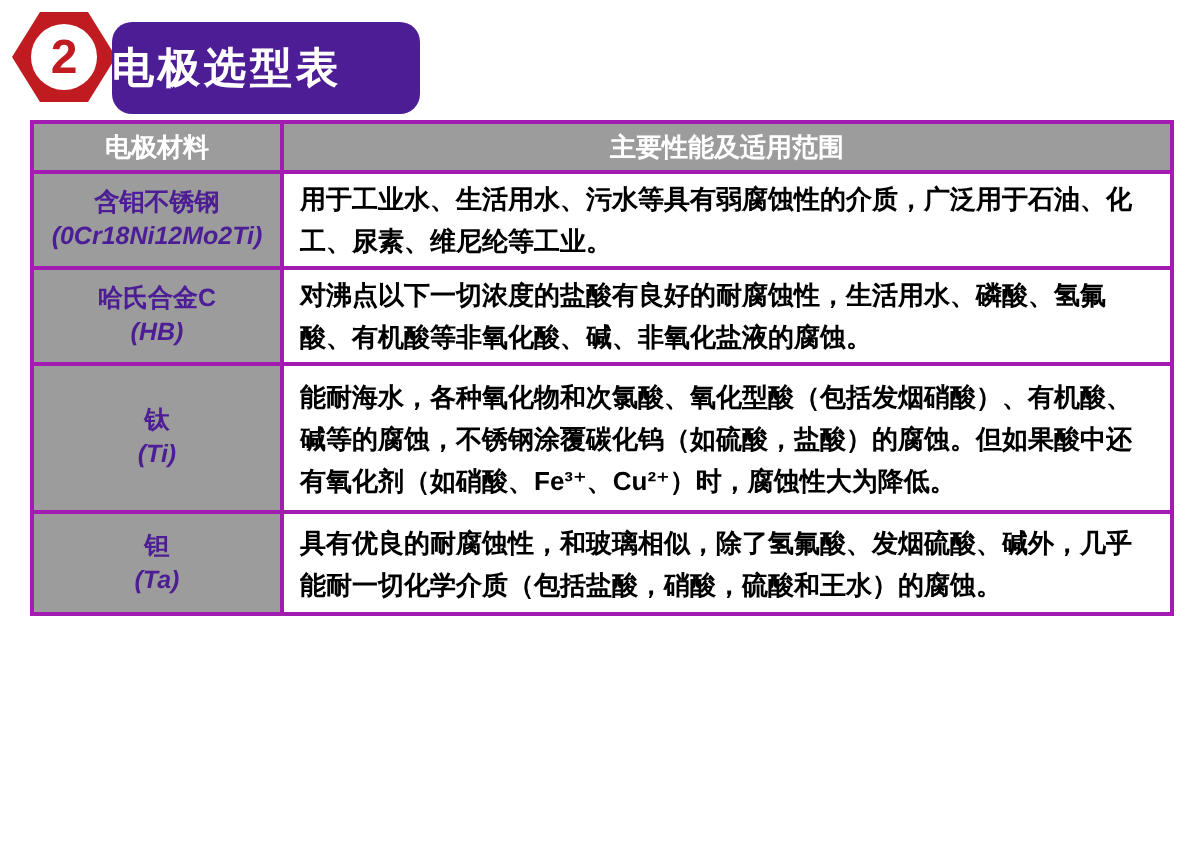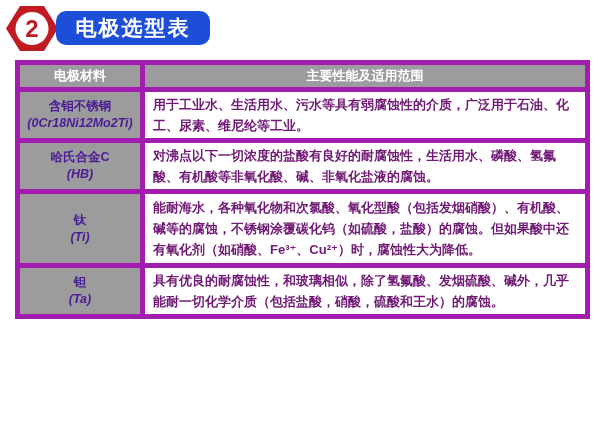--- a/index.html
+++ b/index.html
@@ -4,46 +4,46 @@
 <style>
   html,body{margin:0;padding:0;}
   body{
     width:600px;height:431px;background:#ffffff;position:relative;
     font-family:"Liberation Sans","DejaVu Sans",sans-serif;overflow:hidden;
   }
   
   .header-area{position:absolute;left:0;top:0;width:600px;height:58px;}
   .badge{position:absolute;left:5px;top:5px;width:54px;height:47px;}
   .banner{
-    position:absolute;left:56px;top:11px;width:154px;height:34px;
-    background:#1d4ed8;border-radius:10px;
-    display:flex;align-items:center;justify-content:center;
+    position:absolute;left:56px;top:11px;width:154px;height:46px;
+    background:#4c1d95;border-radius:10px;
+    display:flex;align-items:center;
     color:#ffffff;font-weight:bold;font-size:21px;letter-spacing:2px;
   }
   
   table.selection-table{
     position:absolute;left:15px;top:60px;width:570px;
     border-collapse:collapse;table-layout:fixed;
     border:2px solid #2e2e2e;
   }
   .selection-table td,.selection-table th{
-    border:5px solid #a21caf;vertical-align:middle;box-sizing:border-box;
+    border:2px solid #a21caf;vertical-align:middle;box-sizing:border-box;
   }
   .col-material{width:125px;}
   .col-desc{width:445px;}
   th.hdr{
     background:#9c9c9c;color:#ffffff;font-weight:bold;font-size:13px;
     text-align:center;height:25px;padding:2px;
   }
   td.mat{
     background:#9c9c9c;color:#4c1d95;font-weight:bold;font-size:12.5px;
     text-align:center;line-height:17px;padding:2px;
   }
   td.desc{
-    background:#ffffff;color:#701a75;font-size:13px;line-height:21px;
+    background:#ffffff;color:#000000;font-size:13px;line-height:21px;
     padding:2px 8px;text-align:left;font-weight:bold;
   }
   tr.r0 td{height:45px;}
   tr.r1 td{height:45px;}
   tr.r2 td{height:68px;}
   tr.r3 td{height:74px;}
   tr.r4 td{height:51px;}
   tr.r5 td{height:27px;}
   tr.r6 td{height:27px;}
   .mat-code{display:block;font-style:italic;}

